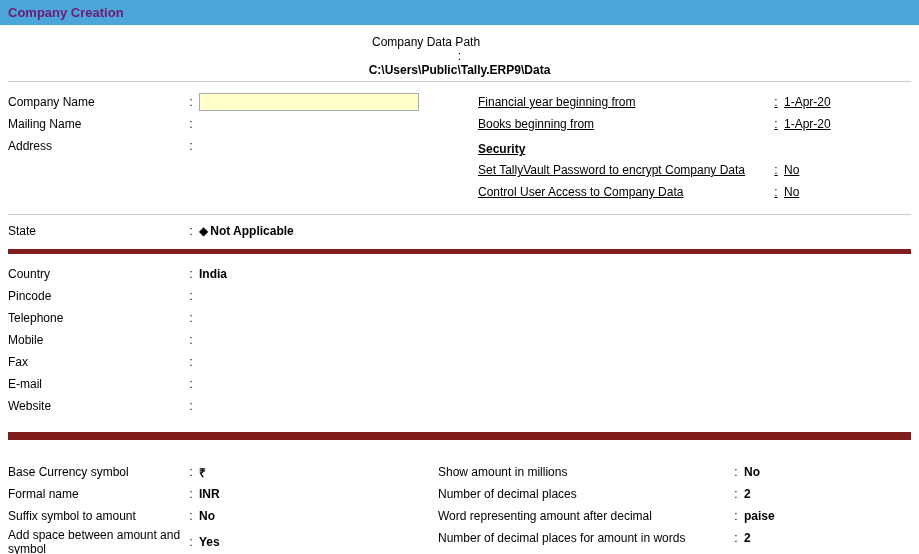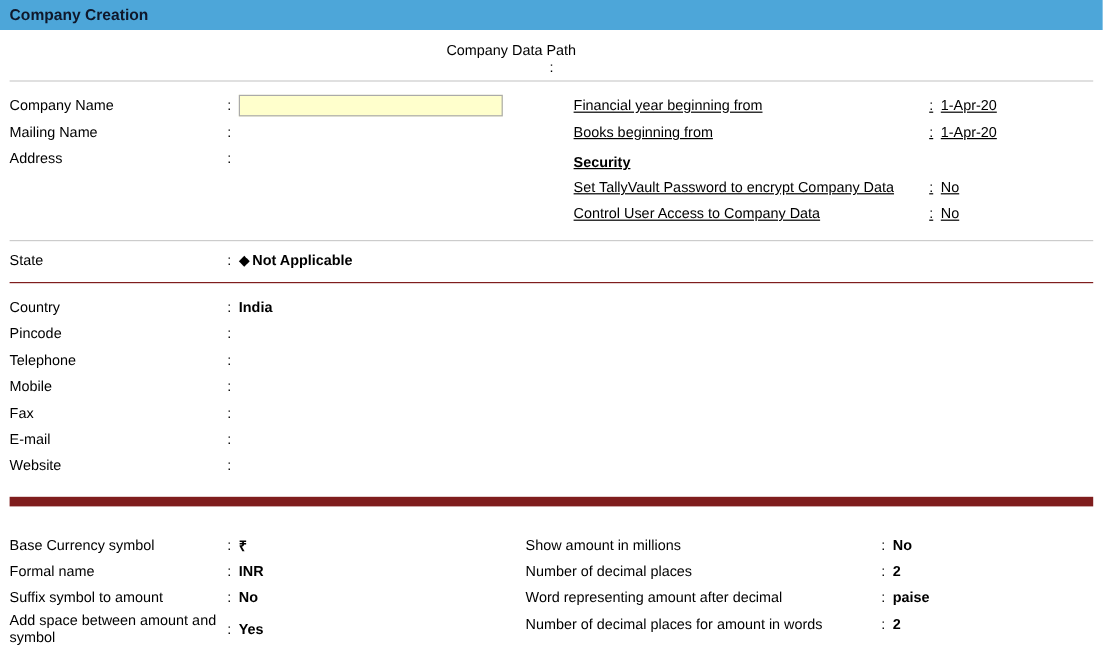--- a/index.html
+++ b/index.html
@@ -9,21 +9,21 @@
       background: #ffffff;
       color: #000000;
       width: 919px;
       min-height: 554px;
     }
     .title-bar {
       background: #4da6d9;
       padding: 5px 8px;
       font-size: 13px;
       font-weight: bold;
-      color: #0f172a;
+      color: #701a75;
     }
     .main-content {
       padding: 6px 8px;
     }
     .data-path-row {
       display: flex;
       align-items: center;
       padding: 4px 0;
       border-bottom: 1px solid #ccc;
       margin-bottom: 6px;
@@ -95,21 +95,21 @@
     .right-field-value {
       font-weight: normal;
     }
     .security-heading {
       font-weight: bold;
       margin-top: 8px;
       margin-bottom: 4px;
     }
     .state-section {
       border-top: 1px solid #ccc;
-      border-bottom: 1px solid #7f1d1d;
+      border-bottom: 5px solid #7f1d1d;
       padding: 6px 0;
       margin: 6px 0;
     }
     .diamond {
       color: #000;
       margin-right: 2px;
     }
     .state-value {
       font-weight: bold;
     }
@@ -136,20 +136,21 @@
 
 <div class="title-bar">
   <span>Company  Creation</span>
 </div>
 
 <div class="main-content">
 
   <div class="data-path-row">
     <span class="data-path-label">Company Data Path</span>
     <span class="colon">:</span>
+    <span class="data-path-value">C:\Users\Public\Tally.ERP9\Data</span>
   </div>
 
   <div class="form-section">
 
     <div class="left-panel">
 
       <div class="field-row">
         <span class="field-label">Company Name</span>
         <span class="field-colon">:</span>
         <input class="field-input" type="text" style="">

